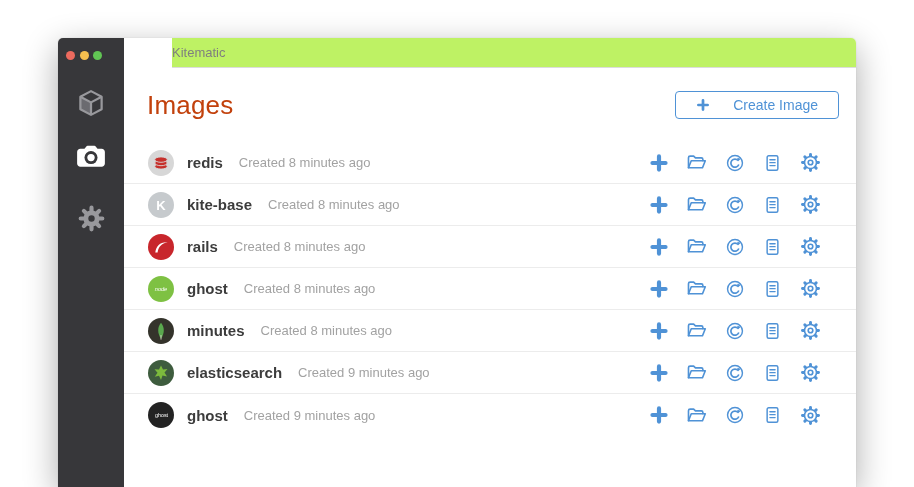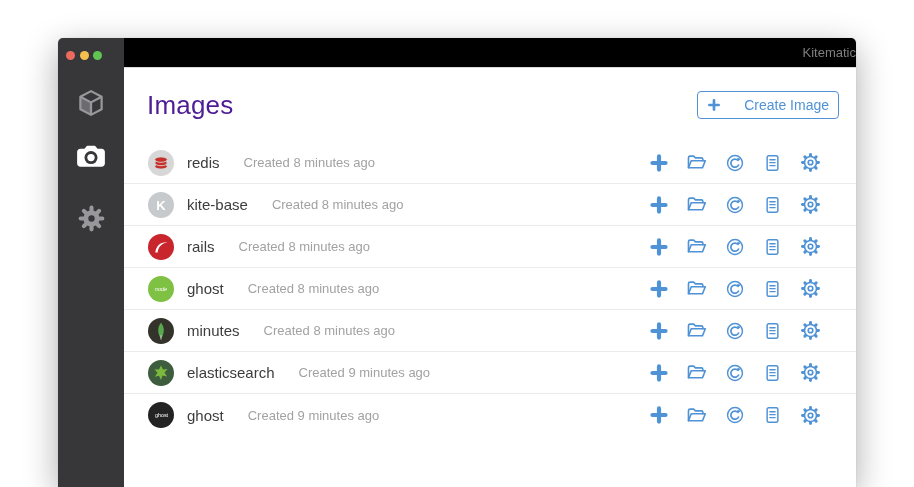--- a/index.html
+++ b/index.html
@@ -31,52 +31,52 @@
   .side-icons { position: absolute; top: 0; left: 0; right: 0;
     display: flex; flex-direction: column; align-items: center; }
   .side-item { display:flex; align-items:center; justify-content:center; cursor: pointer; }
   .side-item.cube   { margin-top: 50px; }
   .side-item.camera { margin-top: 22px; }
   .side-item.gear   { margin-top: 31px; }
   
   .content { flex: 1; display: flex; flex-direction: column; background: #fff; min-width: 0; }
   .titlebar {
     height: 29px; flex-shrink: 0;
-    background: #000000;
+    background: #bef264;
     border-bottom: 1px solid #dcdcdc;
-    display: flex; align-items: center; justify-content: flex-end;
-    font-size: 13px; color: #7f7f7f;
+    display: flex; align-items: center; justify-content: flex-start;
+    font-size: 13px; color: #7f7f7f; margin-left: 48px;
   }
   .page-header {
     height: 74px; flex-shrink: 0;
     display: flex; align-items: center;
     padding: 0 17px 0 23px;
   }
-  .page-title { font-size: 26px; font-weight: 400; color: #4c1d95; margin: 0; letter-spacing: 0.2px; }
+  .page-title { font-size: 26px; font-weight: 400; color: #c2410c; margin: 0; letter-spacing: 0.2px; }
   .spacer { flex: 1; }
   .create-btn {
     display: flex; align-items: center; gap: 23px;
     background: #fff;
     border: 1px solid #4f92d6; border-radius: 4px;
     color: #4f92d6; font-size: 14px; font-family: inherit;
-    padding: 6px 9px; cursor: pointer; line-height: 1;
+    padding: 6px 20px; cursor: pointer; line-height: 1;
   }
   
   .image-list { flex: 1; }
   .row {
     height: 42px; box-sizing: border-box;
     display: flex; align-items: center;
     margin: 0 0 0 0;
     padding: 0 35px 0 24px;
     border-bottom: 1px solid #ececec;
   }
   .row:last-child { border-bottom: none; }
   .avatar { width: 26px; height: 26px; flex-shrink: 0; display: block; }
-  .img-name { margin-left: 13px; font-size: 15px; font-weight: 400; color: #3c3c3c; white-space: nowrap; }
-  .img-created { margin-left: 24px; font-size: 13px; color: #a2a2a2; white-space: nowrap; }
+  .img-name { margin-left: 13px; font-size: 15px; font-weight: 700; color: #3c3c3c; white-space: nowrap; }
+  .img-created { margin-left: 16px; font-size: 13px; color: #a2a2a2; white-space: nowrap; }
   .actions { display: flex; align-items: center; gap: 17px; }
   .action-btn { background: none; border: none; padding: 0; margin: 0; cursor: pointer;
     display: flex; align-items: center; justify-content: center; width: 21px; height: 21px; }
   .action-btn svg { display: block; }
 </style>
 </head>
 <body>
 
 <div class="window">
 

